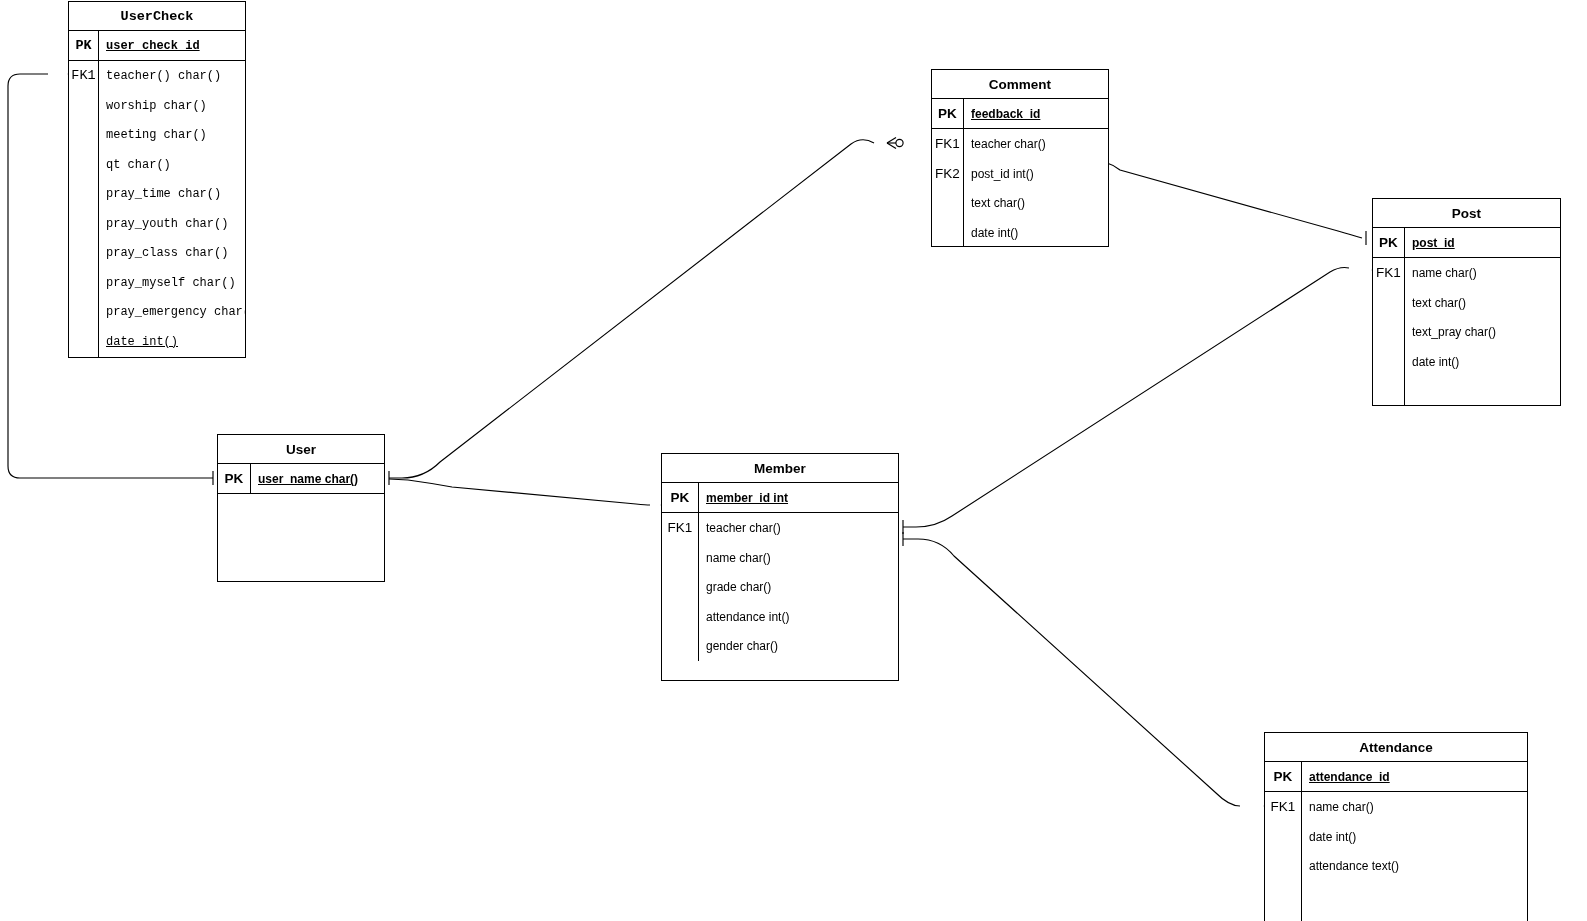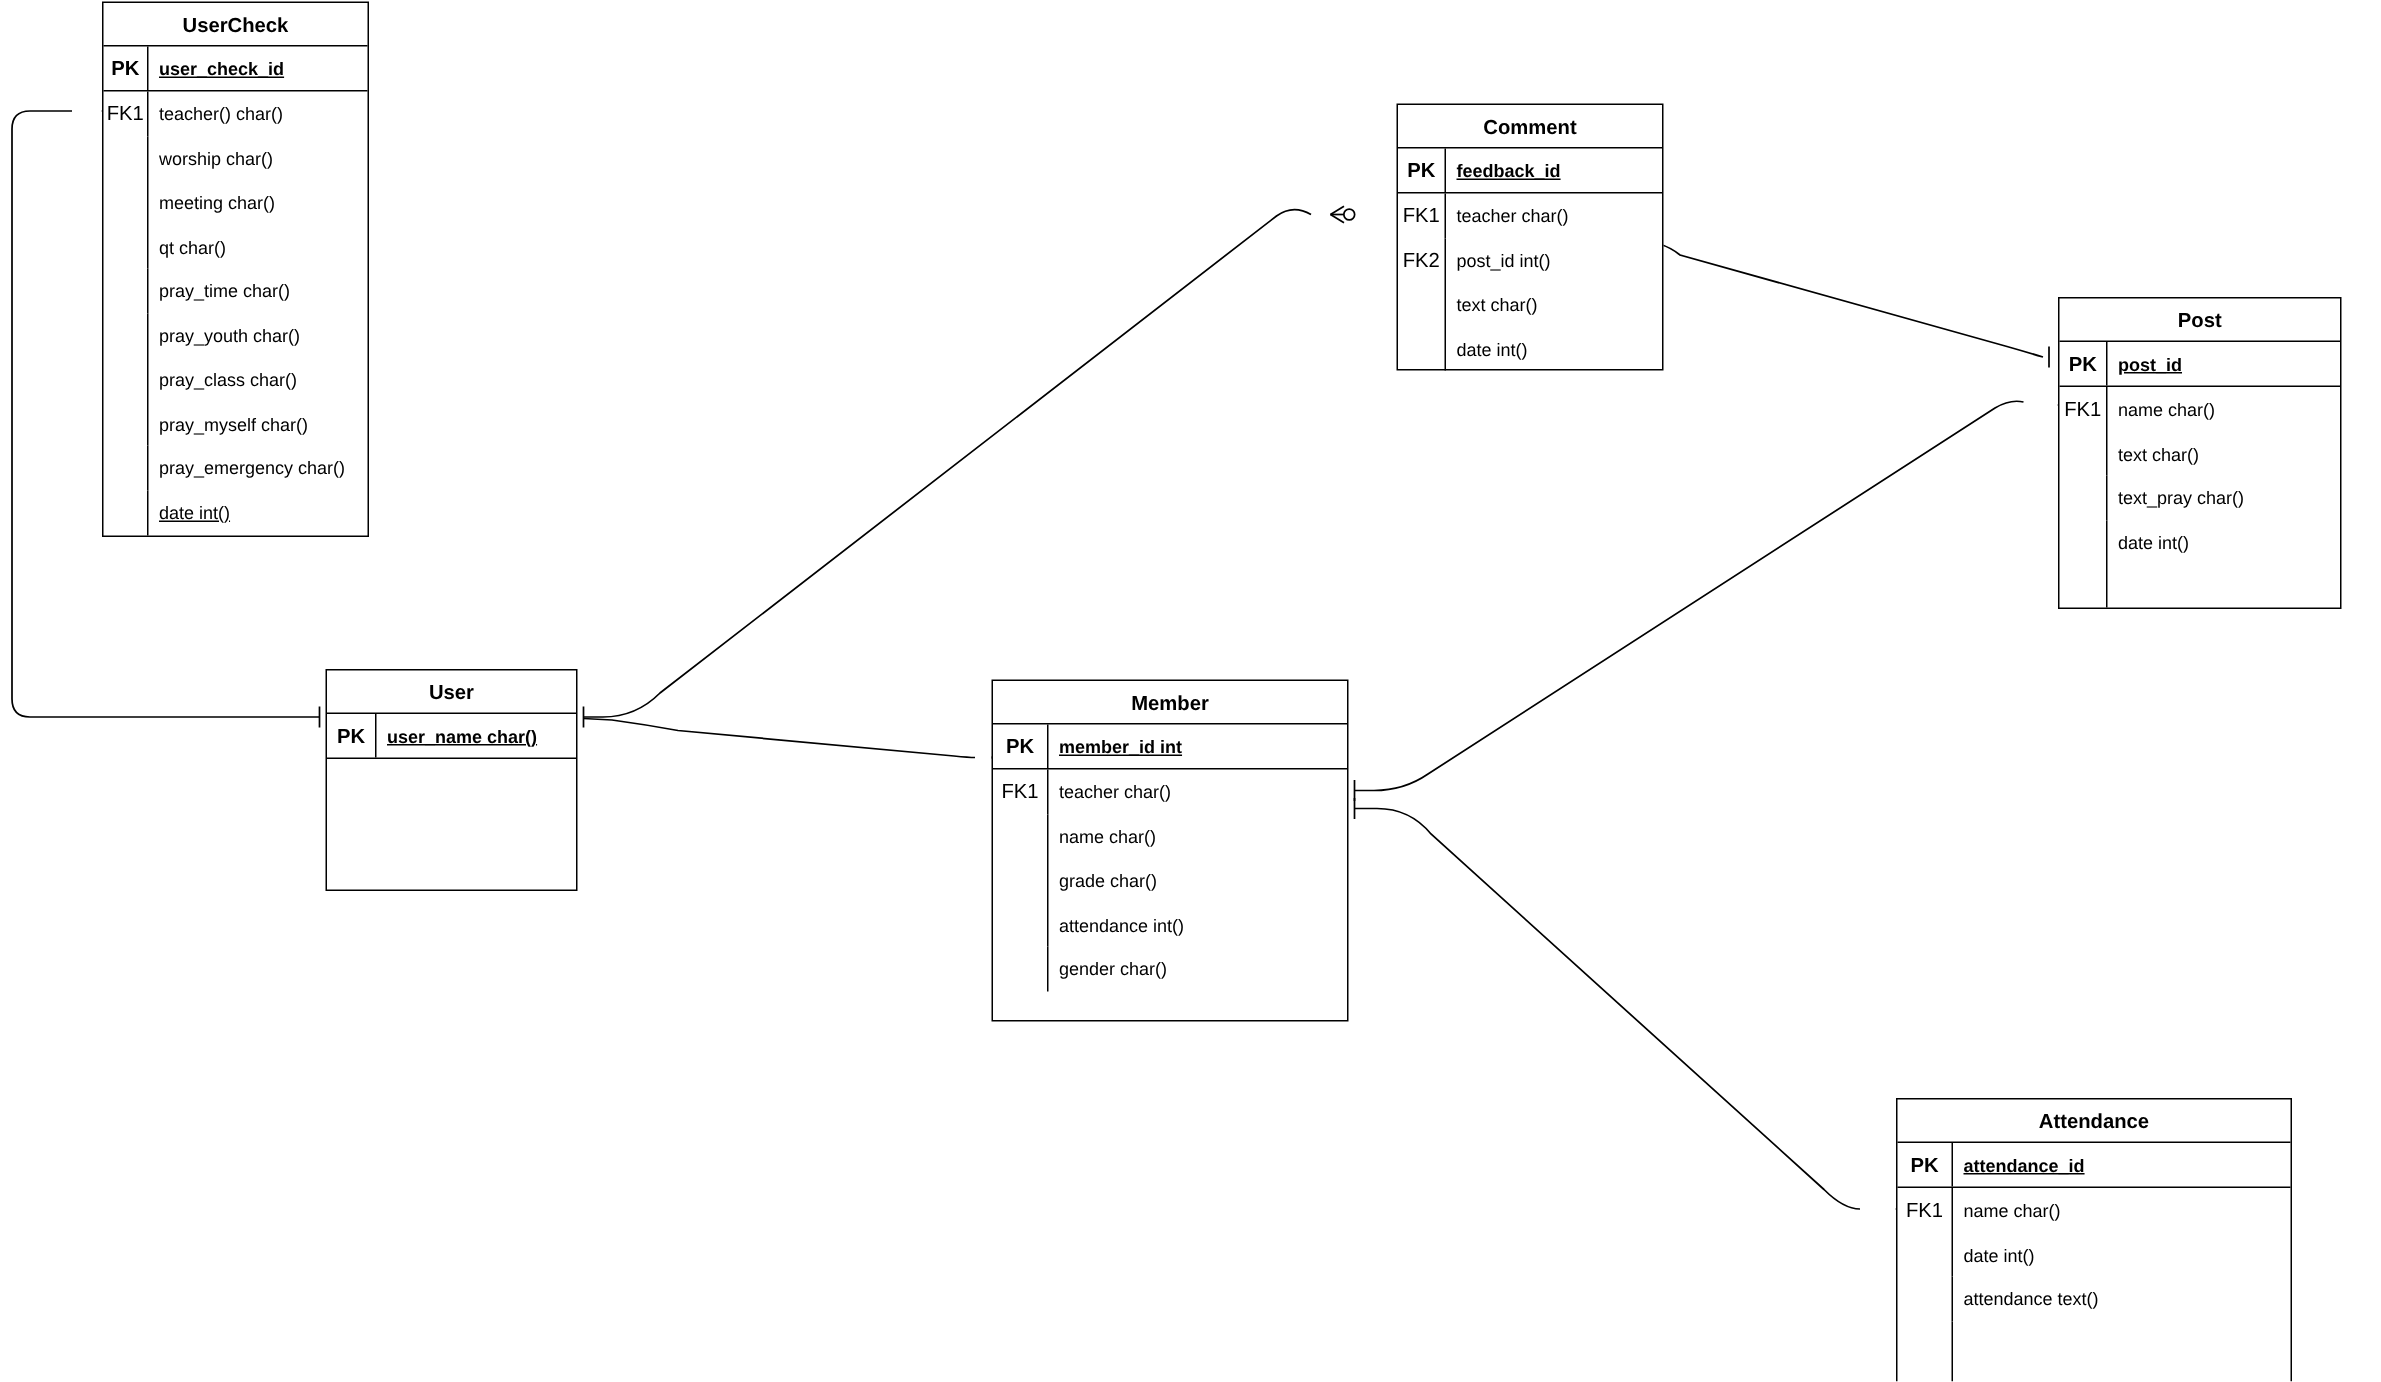--- a/index.html
+++ b/index.html
@@ -166,21 +166,21 @@
       </g>
       <g>
         <line x1="1264" y1="806" x2="1273" y2="800.5" class="marker-shape"></line>
         <line x1="1264" y1="806" x2="1273" y2="806" class="marker-shape"></line>
         <line x1="1264" y1="806" x2="1273" y2="811.5" class="marker-shape"></line>
         <circle cx="1276.5" cy="806" r="3.6" class="marker-circle"></circle>
       </g>
     </svg>
 
   <div id="entity-layer">
-      <div class="entity" style="left: 68px; top: 1px; width: 178px; height: 357px;">
+      <div class="entity" style="left: 68px; top: 1px; width: 178px; height: 357px; font-family: Liberation Mono, monospace;">
         <div class="ent-title">UserCheck</div>
         <div class="ent-pkrow">
           <div class="keycol pk-key" style="width: 30px;">PK</div>
           <div class="valcol pk-val">user_check_id</div>
         </div>
         <div class="ent-body">
           <div class="fieldrow">
             <div class="keycol" style="width: 30px;">FK1</div>
             <div class="valcol">teacher() char()</div>
           </div>
@@ -273,21 +273,21 @@
           <div class="fieldrow">
             <div class="keycol" style="width: 32px;"></div>
             <div class="valcol">date int()</div>
           </div>
           <div class="fieldrow" style="height: 29px;">
             <div class="keycol" style="width: 32px; height: 29px;"></div>
             <div class="valcol"></div>
           </div>
         </div>
       </div>
-      <div class="entity" style="left: 217px; top: 446px; width: 168px; height: 148px;">
+      <div class="entity" style="left: 217px; top: 434px; width: 168px; height: 148px;">
         <div class="ent-title">User</div>
         <div class="ent-pkrow">
           <div class="keycol pk-key" style="width: 33px;">PK</div>
           <div class="valcol pk-val">user_name char()</div>
         </div>
       </div>
       <div class="entity" style="left: 661px; top: 434px; width: 238px; height: 228px; margin-top: 19px;">
         <div class="ent-title">Member</div>
         <div class="ent-pkrow">
           <div class="keycol pk-key" style="width: 37px;">PK</div>

